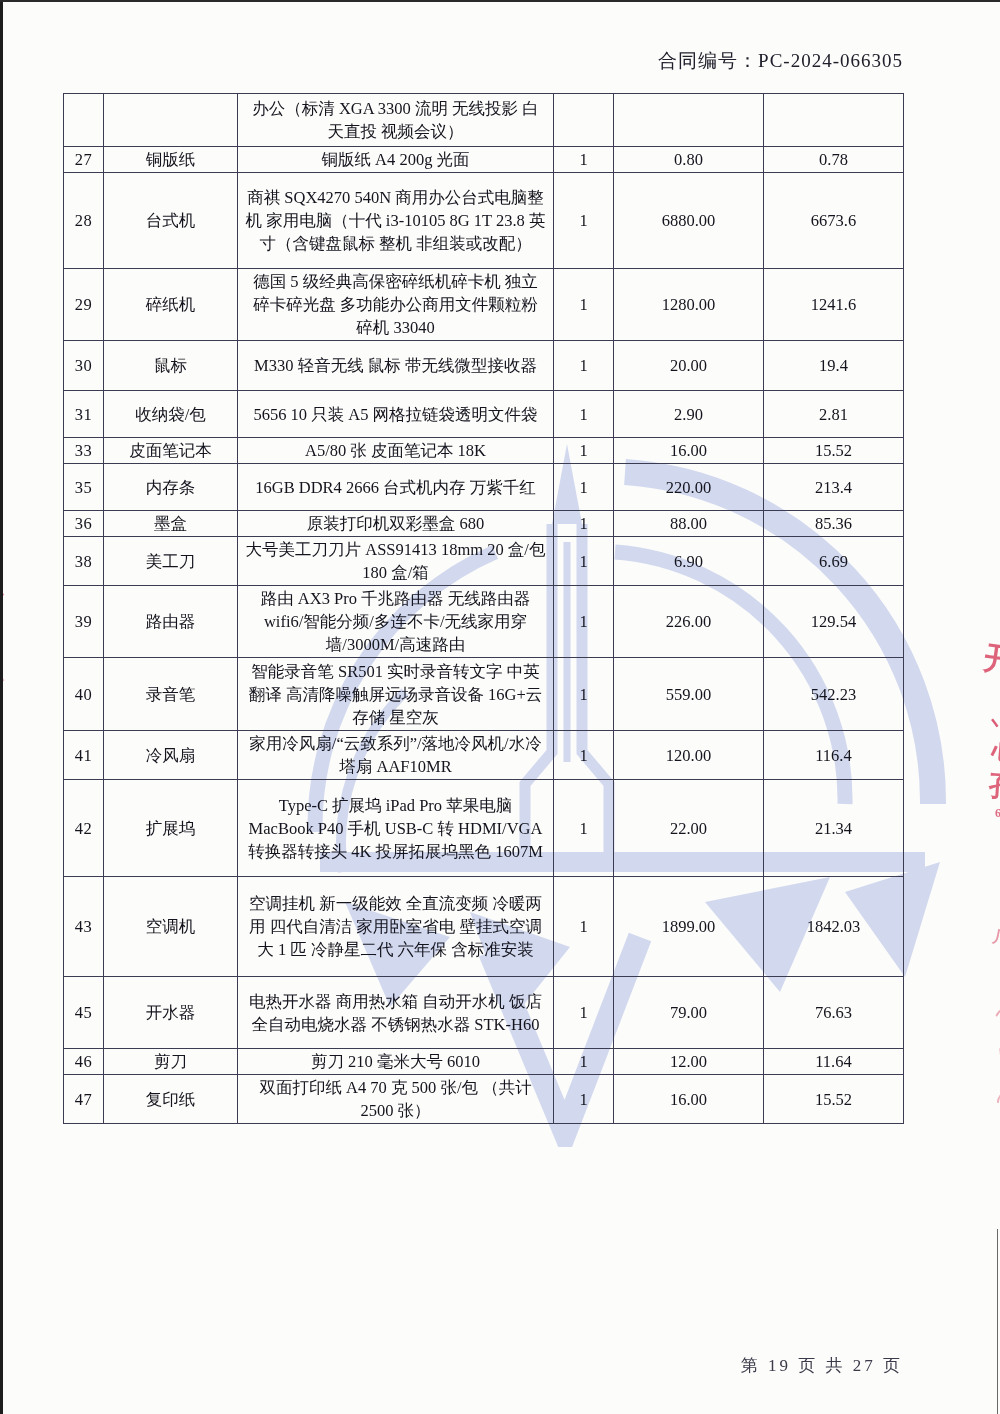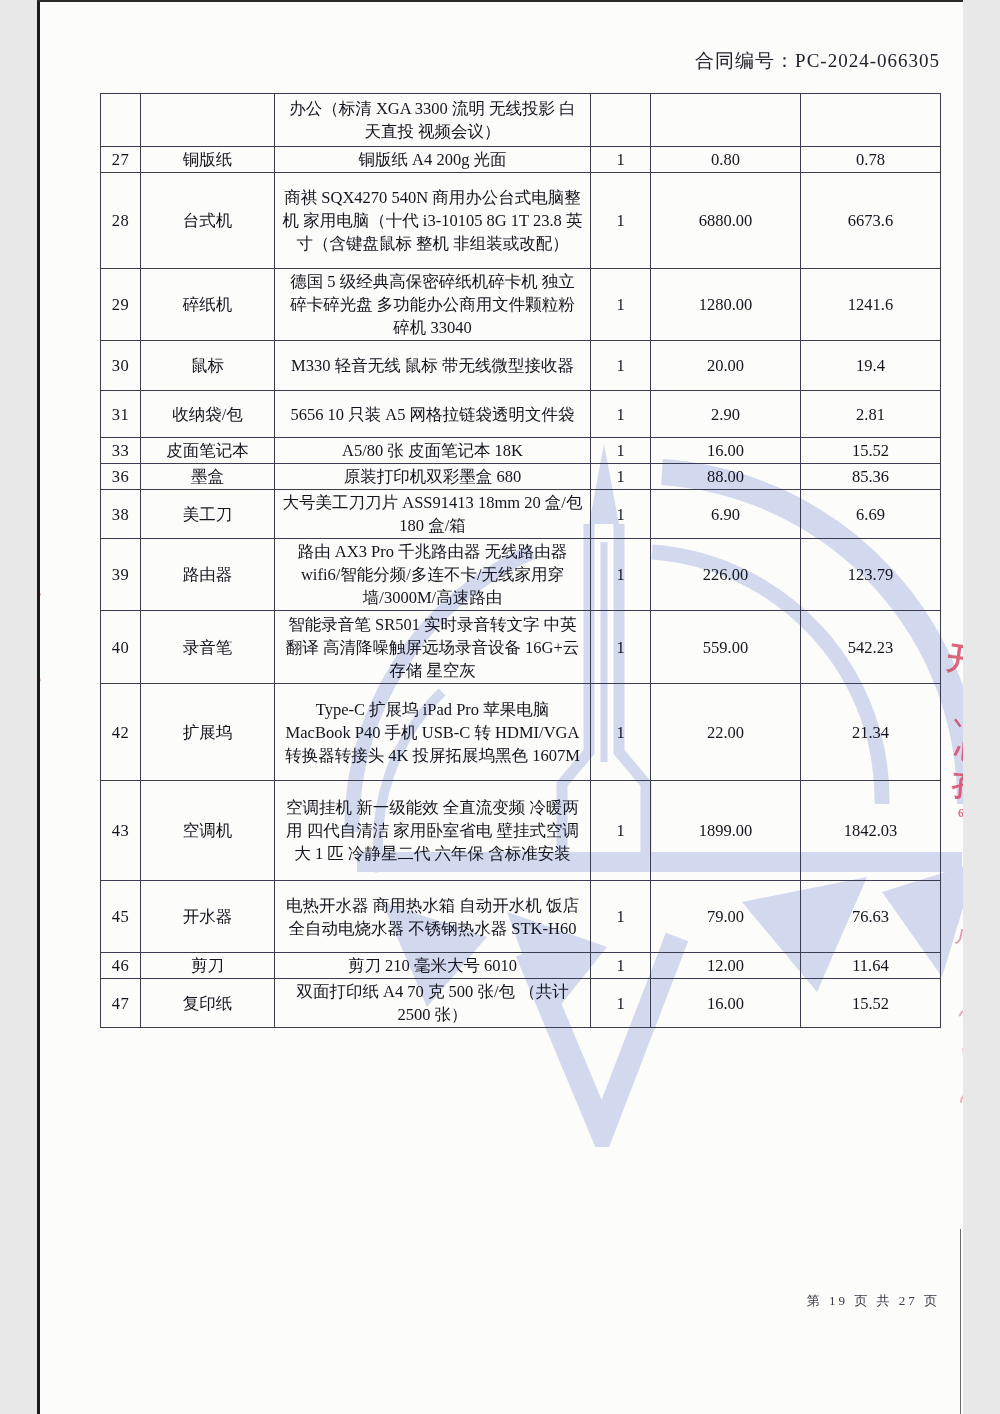--- a/index.html
+++ b/index.html
@@ -1,18 +1,18 @@
 <!DOCTYPE html>
 <html><head>
 <meta charset="utf-8">
 <style>
   html,body{margin:0;padding:0;background:#e8e8e8;}
   .page{
     position:relative;
-    width:926px;height:1414px;
+    width:1000px;height:1414px;
     margin:0 auto;
     background:#fcfcfa;
     overflow:hidden;
     font-family:"Liberation Serif","DejaVu Serif",serif;
     color:#16161f;
   }
   
   .edge-left{position:absolute;left:0;top:0;width:3px;height:100%;background:#1c1c1c;}
   .edge-top{position:absolute;left:0;top:0;width:100%;height:2px;background:#2a2a2a;}
   .edge-right-bottom{position:absolute;right:2px;bottom:0;width:1px;height:185px;background:#6a6a6a;}
@@ -31,22 +31,22 @@
     border:1.5px solid #3b3b52;
     text-align:center;vertical-align:middle;
     font-size:16.5px;line-height:23px;
     padding:1px 5px;color:#14141e;
     overflow:hidden;
   }
   table.items td.desc{padding:1px 7px;}
   table.items td.num{letter-spacing:.5px;}
 
   .footer{
-    position:absolute;top:1292px;left:63px;width:840px;
-    text-align:right;font-size:13px;letter-spacing:3px;color:#3a3a4a;
+    position:absolute;top:1354px;left:63px;width:840px;
+    text-align:right;font-size:17px;letter-spacing:3px;color:#3a3a4a;
   }
 
   .watermark{position:absolute;left:285px;top:432px;opacity:.5;pointer-events:none;}
 
   .stamp-frag{
     position:absolute;color:#d84a66;pointer-events:none;
     font-family:"Liberation Serif",serif;font-weight:bold;
   }
 </style>
 </head>
@@ -139,20 +139,28 @@
           <td>2.81</td>
         </tr>
         <tr style="height: 24px;">
           <td class="num">33</td>
           <td>皮面笔记本</td>
           <td class="desc">A5/80 张 皮面笔记本 18K</td>
           <td>1</td>
           <td>16.00</td>
           <td>15.52</td>
         </tr>
+        <tr style="height: 47px;">
+          <td class="num">35</td>
+          <td>内存条</td>
+          <td class="desc">16GB DDR4 2666 台式机内存 万紫千红</td>
+          <td>1</td>
+          <td>220.00</td>
+          <td>213.4</td>
+        </tr>
         <tr style="height: 24px;">
           <td class="num">36</td>
           <td>墨盒</td>
           <td class="desc">原装打印机双彩墨盒 680</td>
           <td>1</td>
           <td>88.00</td>
           <td>85.36</td>
         </tr>
         <tr style="height: 48px;">
           <td class="num">38</td>
@@ -161,29 +169,37 @@
           <td>1</td>
           <td>6.90</td>
           <td>6.69</td>
         </tr>
         <tr style="height: 72px;">
           <td class="num">39</td>
           <td>路由器</td>
           <td class="desc">路由 AX3 Pro 千兆路由器 无线路由器 wifi6/智能分频/多连不卡/无线家用穿墙/3000M/高速路由</td>
           <td>1</td>
           <td>226.00</td>
-          <td>123.79</td>
+          <td>129.54</td>
         </tr>
         <tr style="height: 73px;">
           <td class="num">40</td>
           <td>录音笔</td>
           <td class="desc">智能录音笔 SR501 实时录音转文字 中英翻译 高清降噪触屏远场录音设备 16G+云存储 星空灰</td>
           <td>1</td>
           <td>559.00</td>
           <td>542.23</td>
+        </tr>
+        <tr style="height: 48px;">
+          <td class="num">41</td>
+          <td>冷风扇</td>
+          <td class="desc">家用冷风扇/“云致系列”/落地冷风机/水冷塔扇 AAF10MR</td>
+          <td>1</td>
+          <td>120.00</td>
+          <td>116.4</td>
         </tr>
         <tr style="height: 97px;">
           <td class="num">42</td>
           <td>扩展坞</td>
           <td class="desc">Type-C 扩展坞 iPad Pro 苹果电脑 MacBook P40 手机 USB-C 转 HDMI/VGA 转换器转接头 4K 投屏拓展坞黑色 1607M</td>
           <td>1</td>
           <td>22.00</td>
           <td>21.34</td>
         </tr>
         <tr style="height: 100px;">

